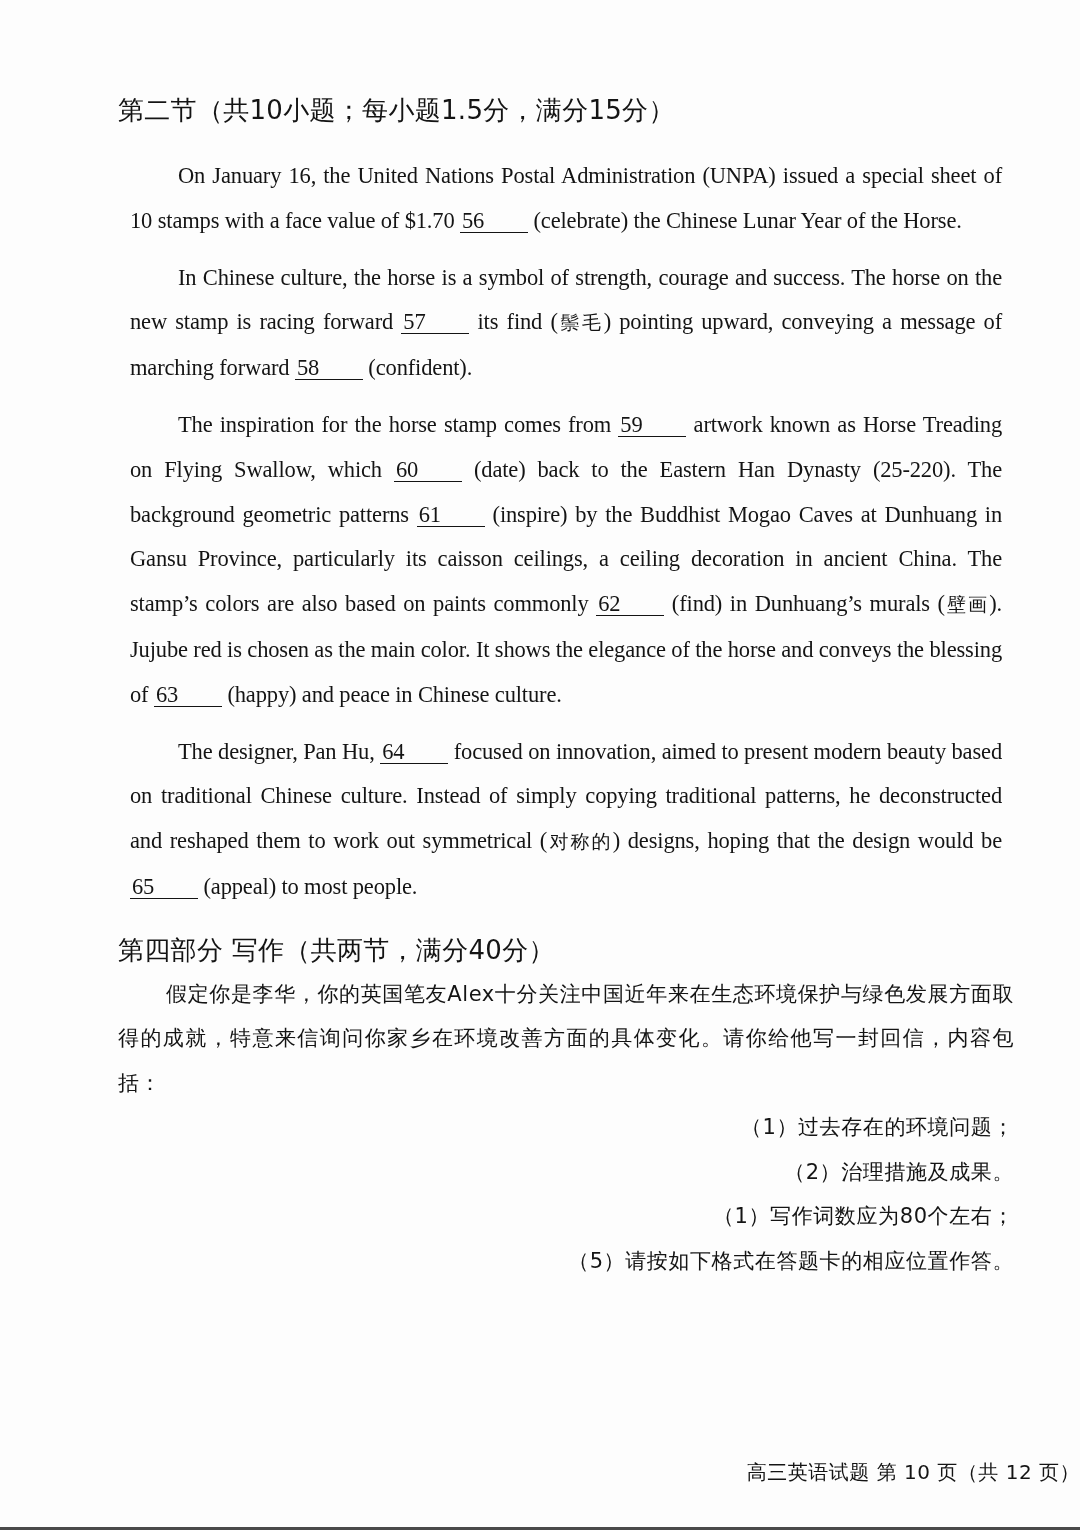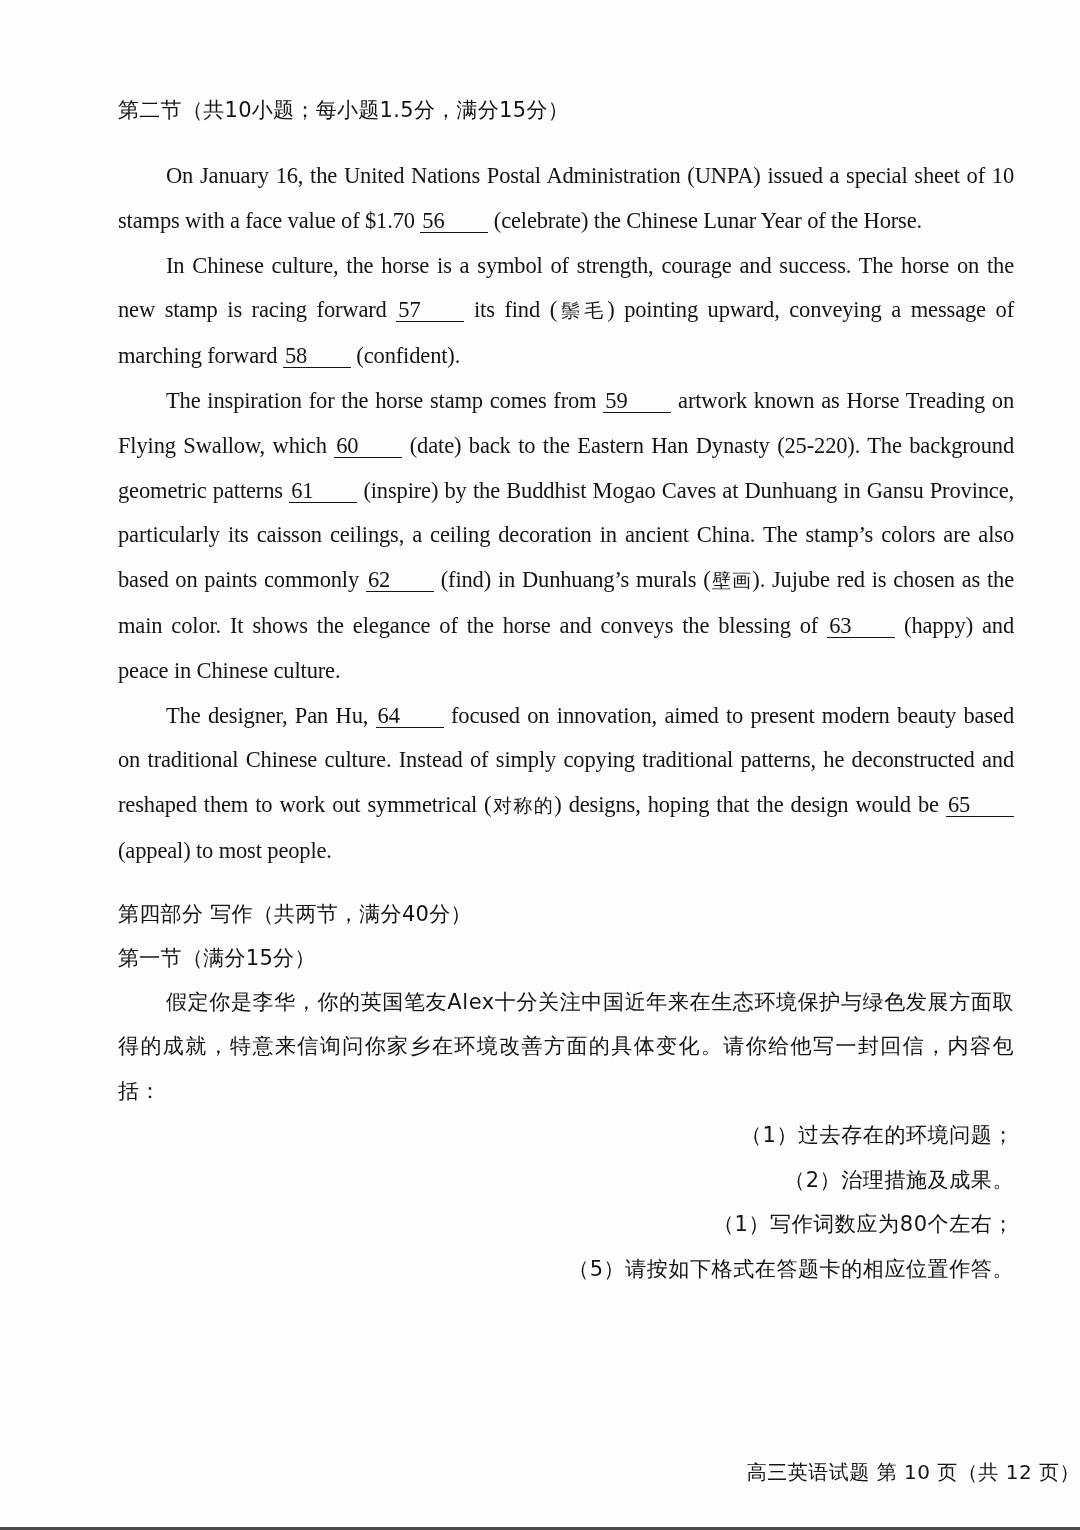--- a/index.html
+++ b/index.html
@@ -16,21 +16,21 @@
       font-family: "Liberation Serif", "DejaVu Serif", serif;
     }
     .page {
       position: absolute;
       left: 118px;
       top: 88px;
       width: 896px;
     }
     .heading {
       font-family: "DejaVu Sans", "Liberation Sans", sans-serif;
-      font-size: 21px;
+      font-size: 26px;
       line-height: 44px;
       height: 44px;
       white-space: nowrap;
       letter-spacing: 0.3px;
     }
     .instr {
       font-family: "DejaVu Sans", "Liberation Sans", sans-serif;
       font-size: 21px;
       line-height: 44px;
       height: 44px;
@@ -39,21 +39,21 @@
     }
     .passage {
       margin-top: 22px;
       font-size: 22.5px;
       line-height: 44.8px;
       text-align: justify;
       text-align-last: left;
       letter-spacing: -0.15px;
     }
     .passage p {
-      margin: 0;
+      margin: 12px;
       text-indent: 48px;
     }
     .blank {
       display: inline-block;
       min-width: 64px;
       text-align: center;
       border-bottom: 1.6px solid #141414;
       line-height: 22px;
       text-indent: 0;
       padding: 0 2px;
@@ -117,21 +117,20 @@
 
     <p><span>In Chinese culture, the horse is a symbol of strength, courage and success. The horse on the new stamp is racing forward </span><span class="blank">57</span><span> its find (</span><span class="cn">鬃毛</span><span>) pointing upward, conveying a message of marching forward </span><span class="blank">58</span><span> (confident).</span></p>
 
     <p><span>The inspiration for the horse stamp comes from </span><span class="blank">59</span><span> artwork known as Horse Treading on Flying Swallow, which </span><span class="blank">60</span><span> (date) back to the Eastern Han Dynasty (25-220). The background geometric patterns </span><span class="blank">61</span><span> (inspire) by the Buddhist Mogao Caves at Dunhuang in Gansu Province, particularly its caisson ceilings, a ceiling decoration in ancient China. The stamp’s colors are also based on paints commonly </span><span class="blank">62</span><span> (find) in Dunhuang’s murals (</span><span class="cn">壁画</span><span>). Jujube red is chosen as the main color. It shows the elegance of the horse and conveys the blessing of </span><span class="blank">63</span><span> (happy) and peace in Chinese culture.</span></p>
 
     <p><span>The designer, Pan Hu, </span><span class="blank">64</span><span> focused on innovation, aimed to present modern beauty based on traditional Chinese culture. Instead of simply copying traditional patterns, he deconstructed and reshaped them to work out symmetrical (</span><span class="cn">对称的</span><span>) designs, hoping that the design would be </span><span class="blank">65</span><span> (appeal) to most people.</span></p>
   </div>
 
   <div class="section zh">
     <div class="heading">第四部分 写作（共两节，满分40分）</div>
-    <div class="heading">第一节（满分15分）</div>
     <p class="zh-para">假定你是李华，你的英国笔友Alex十分关注中国近年来在生态环境保护与绿色发展方面取得的成就，特意来信询问你家乡在环境改善方面的具体变化。请你给他写一封回信，内容包括：</p>
     <p class="zh-item">（1）过去存在的环境问题；</p>
     <p class="zh-item">（2）治理措施及成果。</p>
     <p class="zh-item">（1）写作词数应为80个左右；</p>
     <p class="zh-item">（5）请按如下格式在答题卡的相应位置作答。</p>
   </div>
 
 </div>
 
 <div class="footer">高三英语试题 第 10 页（共 12 页）</div>

